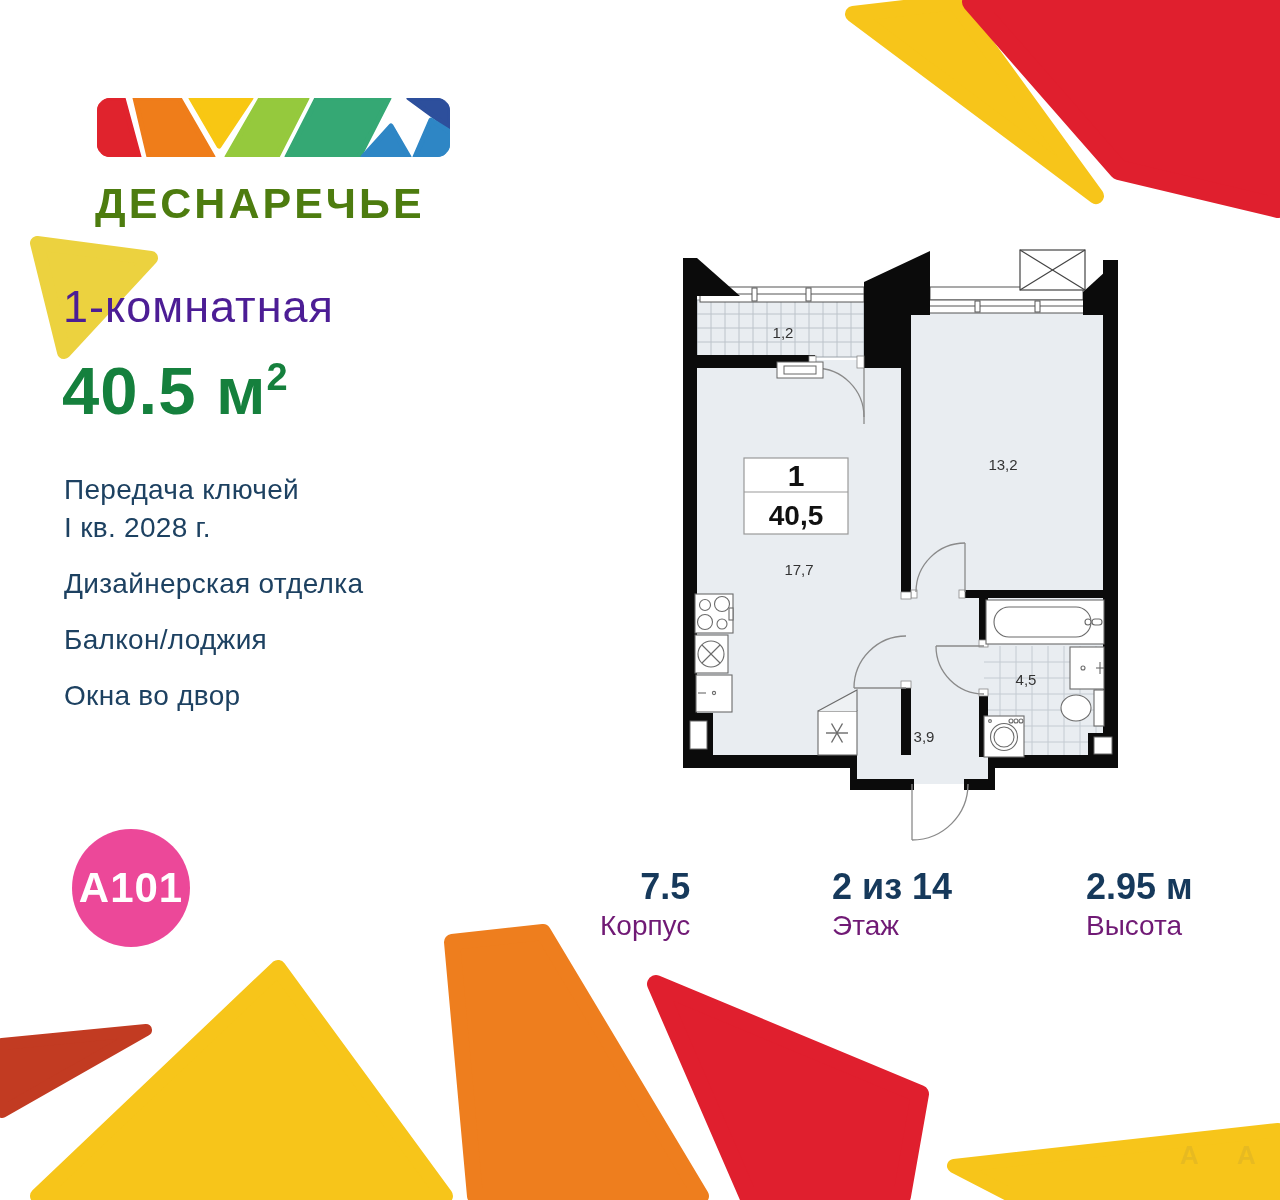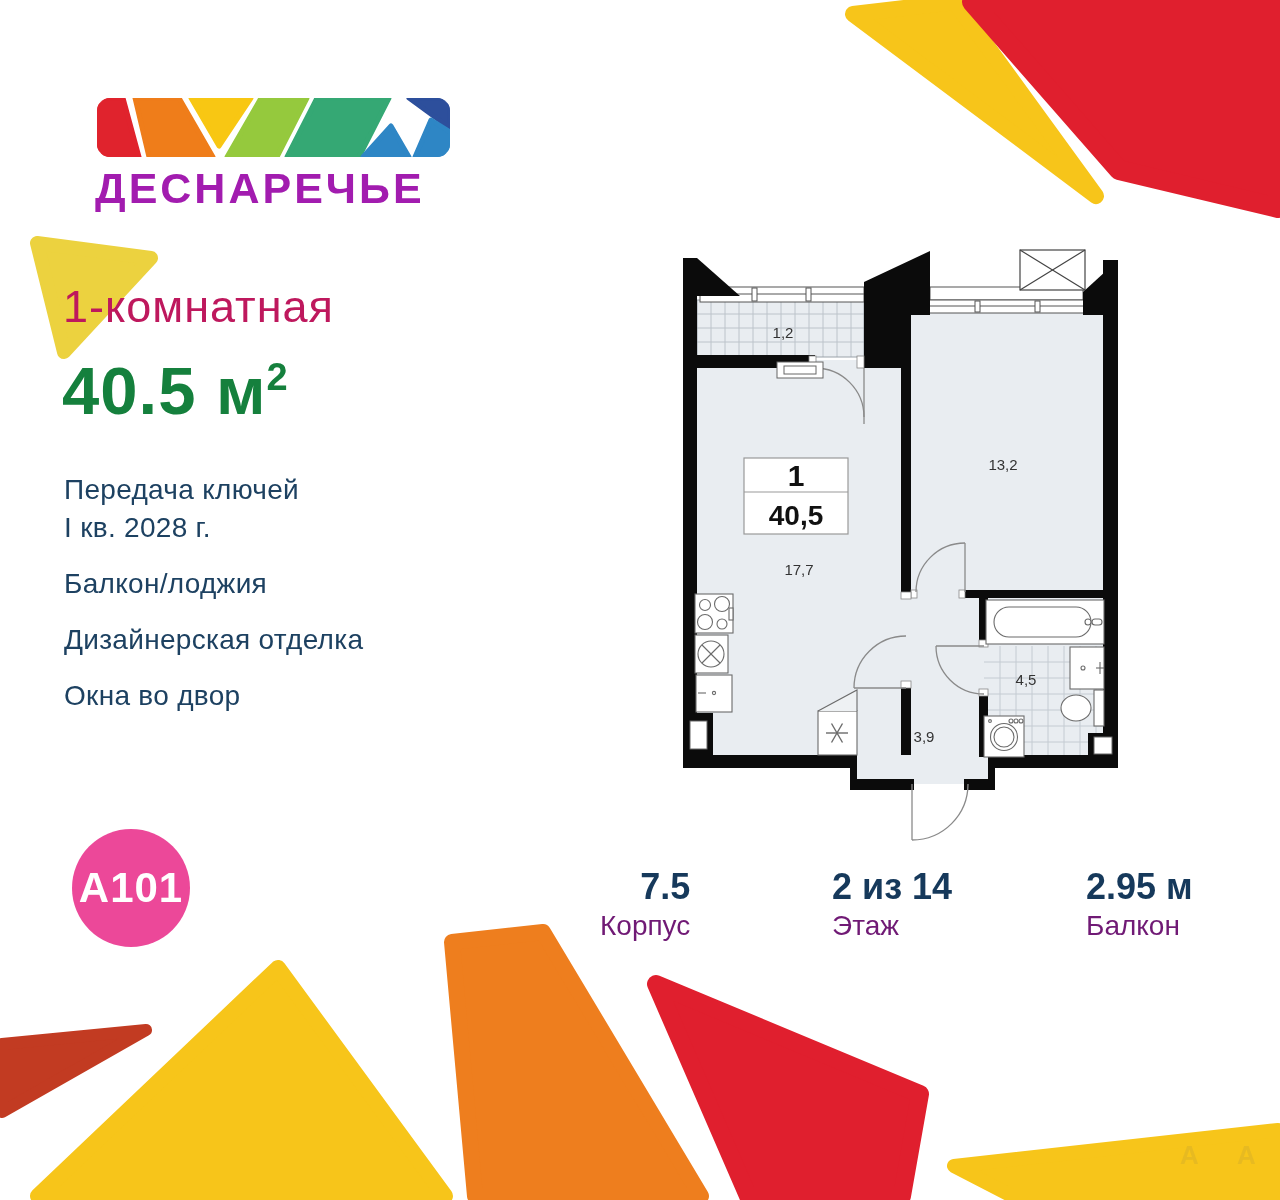--- a/index.html
+++ b/index.html
@@ -2,26 +2,26 @@
 <html><head>
 <meta charset="utf-8">
 <style>
   html,body{margin:0;padding:0;background:#fff;}
   #stage{position:relative;width:1280px;height:1200px;overflow:hidden;background:#ffffff;
          font-family:"Liberation Sans",sans-serif;}
   #decor{position:absolute;left:0;top:0;z-index:1;}
 
   
   #logo-band{position:absolute;left:97px;top:98px;z-index:2;}
-  #brand-name{position:absolute;left:95px;top:164px;z-index:2;
-              font-size:43px;font-weight:bold;letter-spacing:3px;color:#a21caf;}
+  #brand-name{position:absolute;left:95px;top:179px;z-index:2;
+              font-size:43px;font-weight:bold;letter-spacing:3px;color:#4d7c0f;}
 
   
   #type-title{position:absolute;left:63px;top:281px;z-index:2;
-              font-size:45px;font-weight:400;letter-spacing:1px;color:#be185d;}
+              font-size:45px;font-weight:400;letter-spacing:1px;color:#4c1d95;}
   #area-line{position:absolute;left:62px;top:352px;z-index:2;color:#15803d;
              font-size:67px;font-weight:bold;letter-spacing:1px;}
   #area-line .sup{font-size:38px;position:relative;top:-24px;font-weight:bold;}
 
   
   #features{position:absolute;left:64px;top:471px;z-index:2;color:#1d4161;}
   .feature{font-size:28px;line-height:38px;letter-spacing:.3px;}
   .feature.gap{margin-top:18px;}
 
   
@@ -85,22 +85,22 @@
     </g>
   </svg>
   <div id="brand-name">ДЕСНАРЕЧЬЕ</div>
 
   <div id="type-title">1-комнатная</div>
   <div id="area-line"><span>40.5</span>&nbsp;<span>м</span><span class="sup">2</span></div>
 
   <div id="features">
     <div class="feature">Передача ключей</div>
     <div class="feature">I кв. 2028 г.</div>
+    <div class="feature gap">Дизайнерская отделка</div>
     <div class="feature gap">Балкон/лоджия</div>
-    <div class="feature gap">Дизайнерская отделка</div>
     <div class="feature gap">Окна во двор</div>
   </div>
 
   <svg id="plan" width="466" height="612" viewBox="672 240 466 612">
 
     <g fill="#e9edf1">
       <rect x="693" y="360" width="212" height="398"></rect>
       <rect x="905" y="310" width="200" height="284"></rect>
       <rect x="855" y="594" width="130" height="190"></rect>
       <rect x="984" y="594" width="121" height="165"></rect>
@@ -259,21 +259,21 @@
   <div class="stat" id="stat-0">
     <div class="value">7.5</div>
     <div class="label">Корпус</div>
   </div>
   <div class="stat" id="stat-1">
     <div class="value">2 из 14</div>
     <div class="label">Этаж</div>
   </div>
   <div class="stat" id="stat-2">
     <div class="value">2.95 м</div>
-    <div class="label">Балкон</div>
+    <div class="label">Высота</div>
   </div>
 
   <div id="a101">
     <span>A101</span>
   </div>
 
   <span class="wm" id="wm-1">A</span>
   <span class="wm" id="wm-2">A</span>
 
 </div>

